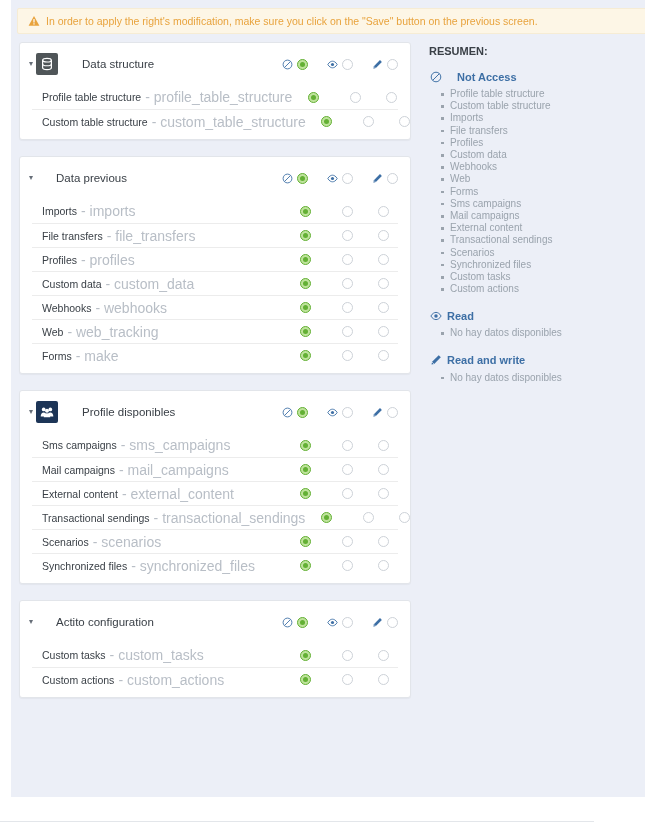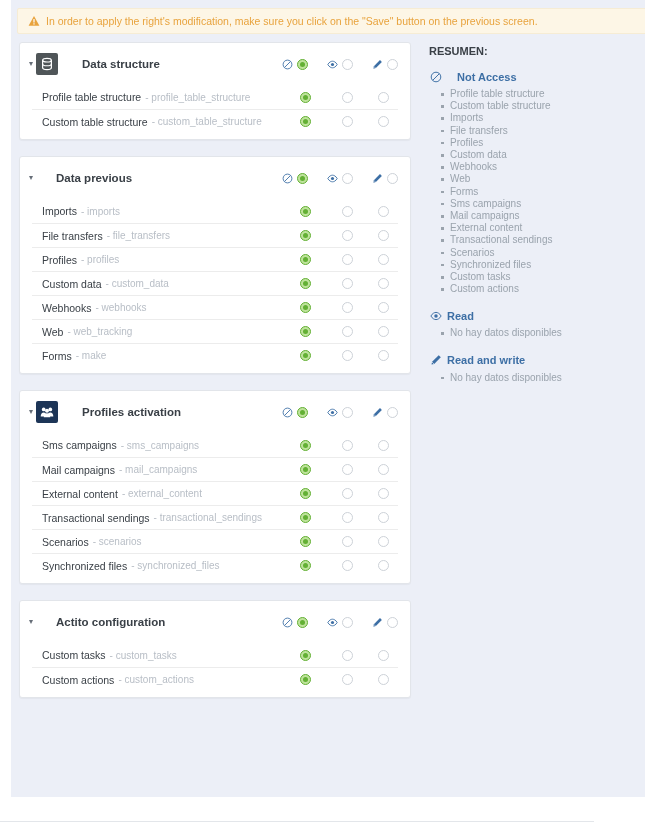--- a/index.html
+++ b/index.html
@@ -103,21 +103,21 @@
     border-radius: 2px;
     flex: 0 0 22px;
     margin-right: 8px;
     display: flex;
     align-items: center;
     justify-content: center;
   }
   .sect-icon svg { display:block; }
   .card-title {
     font-size: 11.5px;
-    font-weight: bold;
+    font-weight: normal;
     color: #3a4047;
     white-space: nowrap;
     padding-left: 16px;
   }
   .header-controls {
     margin-left: auto;
     display: flex;
     align-items: center;
   }
 
@@ -168,21 +168,21 @@
     padding-left: 10px;
     box-sizing: border-box;
   }
   .perm-row:first-child { border-top: none; }
   .row-label {
     font-size: 10.5px;
     color: #3a4047;
     white-space: nowrap;
   }
   .row-code {
-    font-size: 10px;
+    font-size: 14px;
     color: #b8bec6;
     margin-left: 4px;
     white-space: nowrap;
   }
   .row-radios {
     margin-left: auto;
     display: flex;
     align-items: center;
   }
   .row-radios .cell {
@@ -518,21 +518,21 @@
             <span class="sect-icon" style="background: rgb(29, 53, 87);">
               <svg viewBox="0 0 16 16" width="14" height="14">
                 <circle cx="4.2" cy="5" r="2.1" fill="#ffffff"></circle>
                 <path d="M0.8 13 C0.8 10.2 2.3 8.7 4.2 8.7 C6.1 8.7 7.6 10.2 7.6 13 Z" fill="#ffffff"></path>
                 <circle cx="11.8" cy="5" r="2.1" fill="#ffffff"></circle>
                 <path d="M8.4 13 C8.4 10.2 9.9 8.7 11.8 8.7 C13.7 8.7 15.2 10.2 15.2 13 Z" fill="#ffffff"></path>
                 <circle cx="8" cy="6.6" r="2.3" fill="#ffffff"></circle>
                 <path d="M4.3 14 C4.3 10.9 6 9.3 8 9.3 C10 9.3 11.7 10.9 11.7 14 Z" fill="#ffffff"></path>
               </svg>
             </span>
-            <span class="card-title">Profiles activation</span>
+            <span class="card-title">Profile disponibles</span>
             <div class="header-controls">
               <div class="ctrl-group">
                 <span class="ctrl-icon">
                   <svg viewBox="0 0 16 16" width="11" height="11">
                     <circle cx="8" cy="8" r="6.4" fill="none" stroke="#3d6fa5" stroke-width="1.3"></circle>
                     <line x1="3.6" y1="12.4" x2="12.4" y2="3.6" stroke="#3d6fa5" stroke-width="1.3"></line>
                   </svg>
                 </span>
                 <div class="radio checked"></div>
               </div>

